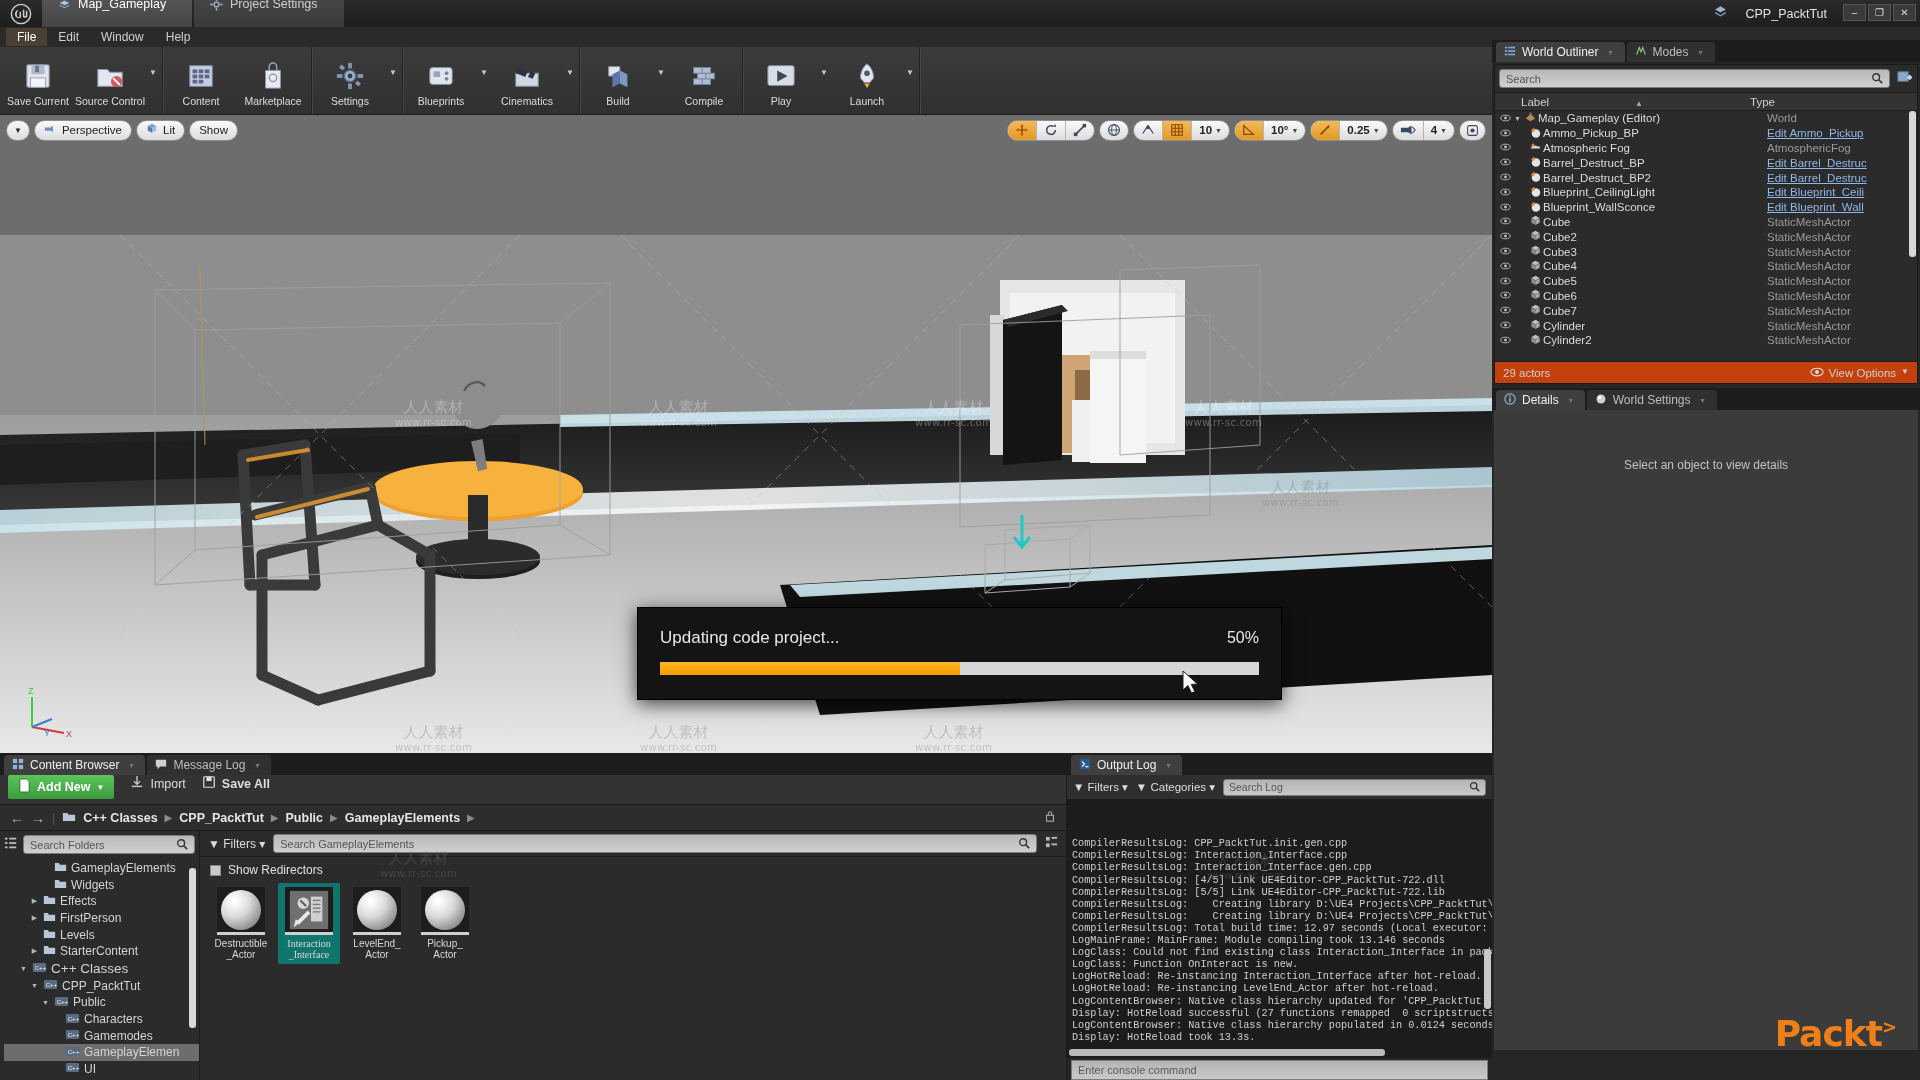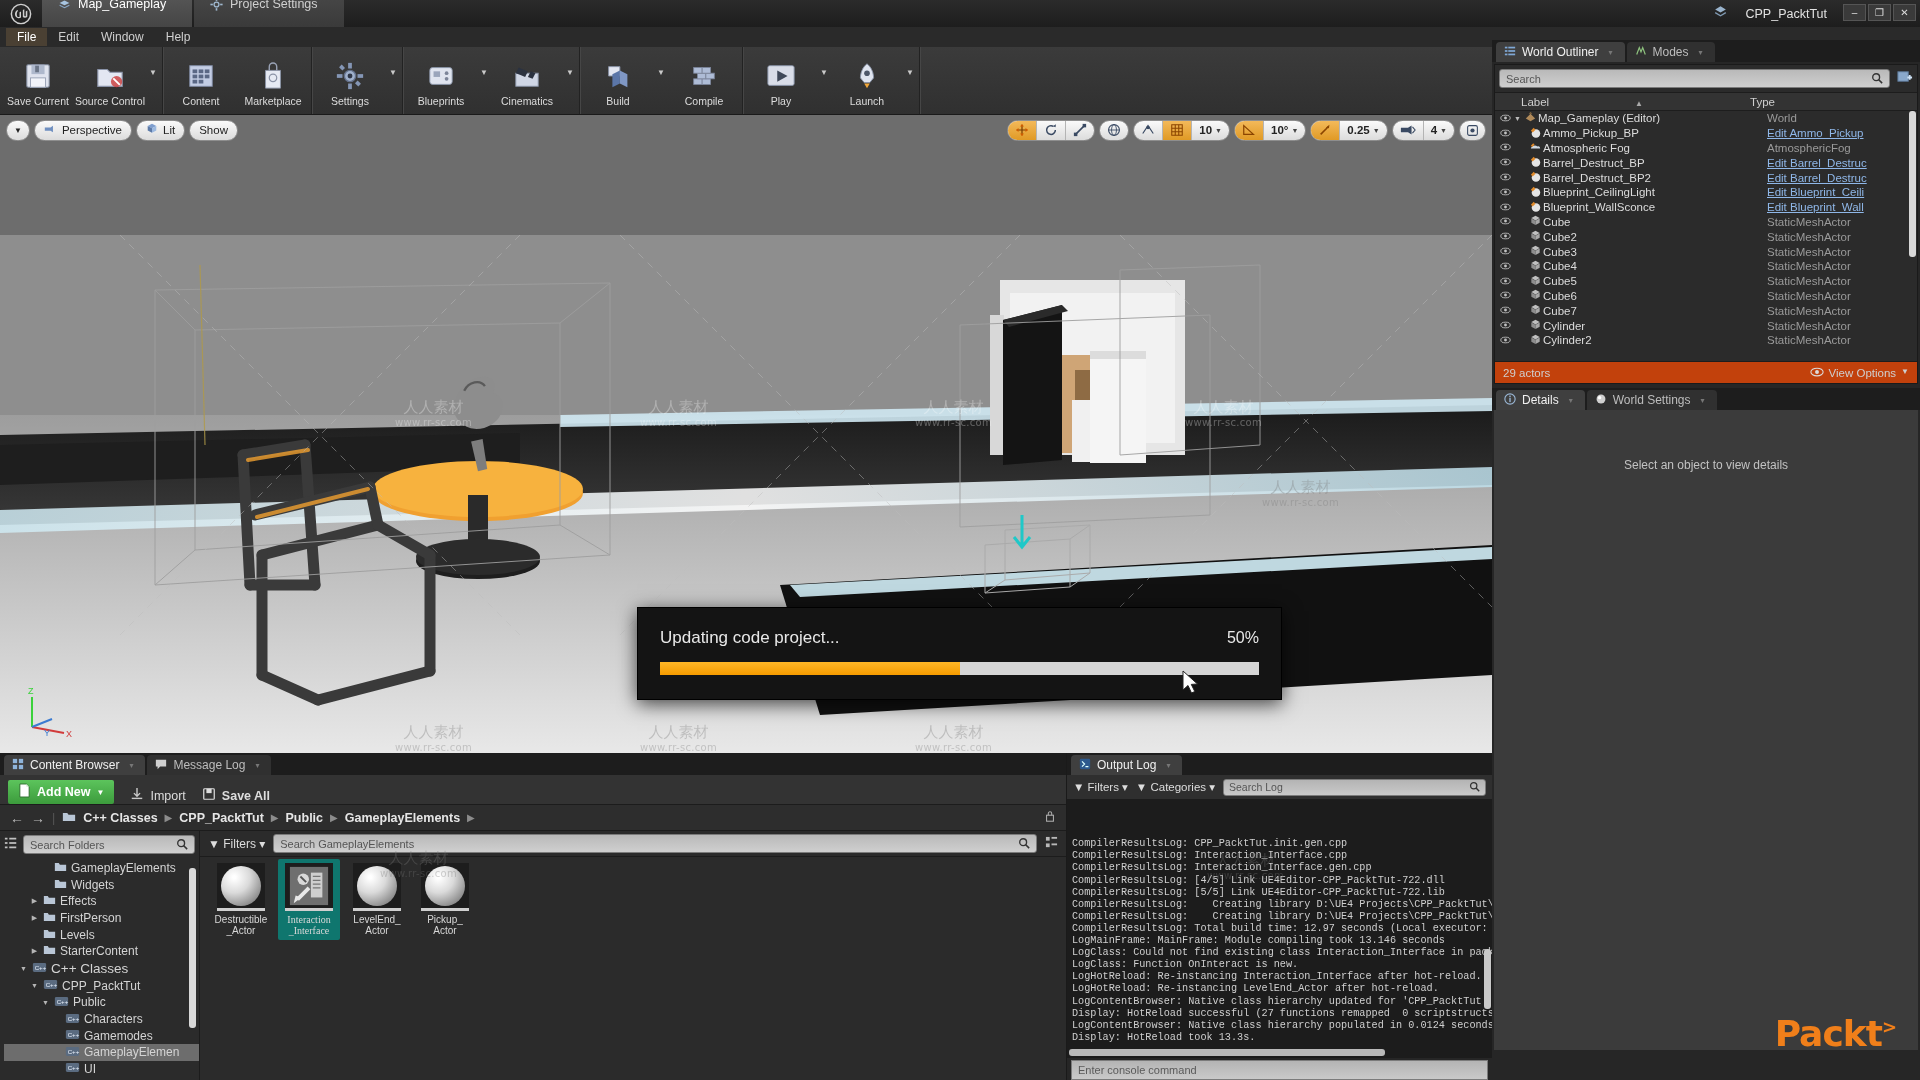--- a/index.html
+++ b/index.html
@@ -110,21 +110,21 @@
   .oscroll { position:absolute; right:1px; top:0; width:7px; height:146px; background:#d8d8d8; border-radius:3px;}
   .ofoot { display:flex; align-items:center; height:22px; padding:0 8px; font-size:11.5px;
     background:#c2410c; border-top:1px solid #1d1d1d; color:#cfcfcf;}
   .ofoot .vo { margin-left:auto; display:flex; align-items:flex-start; gap:5px; cursor:pointer;}
 
   .details-body { background:#3b3b3b; height:640px; margin:0 2px;
     display:flex; justify-content:center; padding-top:48px; font-size:12px; color:#c2c2c2; }
 
   
   .cbrowser { position:absolute; left:0; top:753px; width:1066px; height:327px; background:#262626; }
-  .cb-toolbar { display:flex; align-items:flex-end; height:30px; padding:0 8px; gap:16px;
+  .cb-toolbar { display:flex; align-items:flex-start; height:30px; padding:0 8px; gap:16px;
     background:#333; border-bottom:1px solid #1c1c1c;}
   .addnew { display:flex; align-items:center; gap:6px; height:24px; padding:0 10px;
     background:linear-gradient(#5cc45c,#3c9b3c); color:#fff; font-size:12.5px; font-weight:bold;
     border-radius:2px; cursor:pointer; }
   .cb-act { display:flex; align-items:center; gap:6px; font-size:12.5px; color:#ddd; cursor:pointer; }
   .cb-act.bold { font-weight:bold; }
   .crumbs { display:flex; align-items:center; height:26px; padding:0 10px; gap:7px;
     background:#2d2d2d; border-bottom:1px solid #1c1c1c; font-size:12.5px; }
   .crumb { color:#e6e6e6; font-weight:bold; cursor:pointer; }
   .crumb.sep { color:#8c8c8c; font-weight:normal; font-size:10px; }
@@ -1258,20 +1258,24 @@
                 <g fill="#b8b8b8">
                   <rect x="1" y="1" width="4" height="4"></rect>
                   <rect x="7" y="1" width="6" height="2"></rect>
                   <rect x="1" y="8" width="4" height="4"></rect>
                   <rect x="7" y="8" width="6" height="2"></rect>
                 </g>
               </svg>
           </span>
         </div>
 
+        <div class="redirect">
+          <span class="chk"></span>
+          <span>Show Redirectors</span>
+        </div>
 
         <div class="tiles" id="tiles">
             <div class="tile">
               <div class="thumb">
                 <div class="sphere"></div>
               </div>
               <div class="tile-name">Destructible<br>_Actor</div>
             </div>
             <div class="tile sel">
               <div class="thumb">

